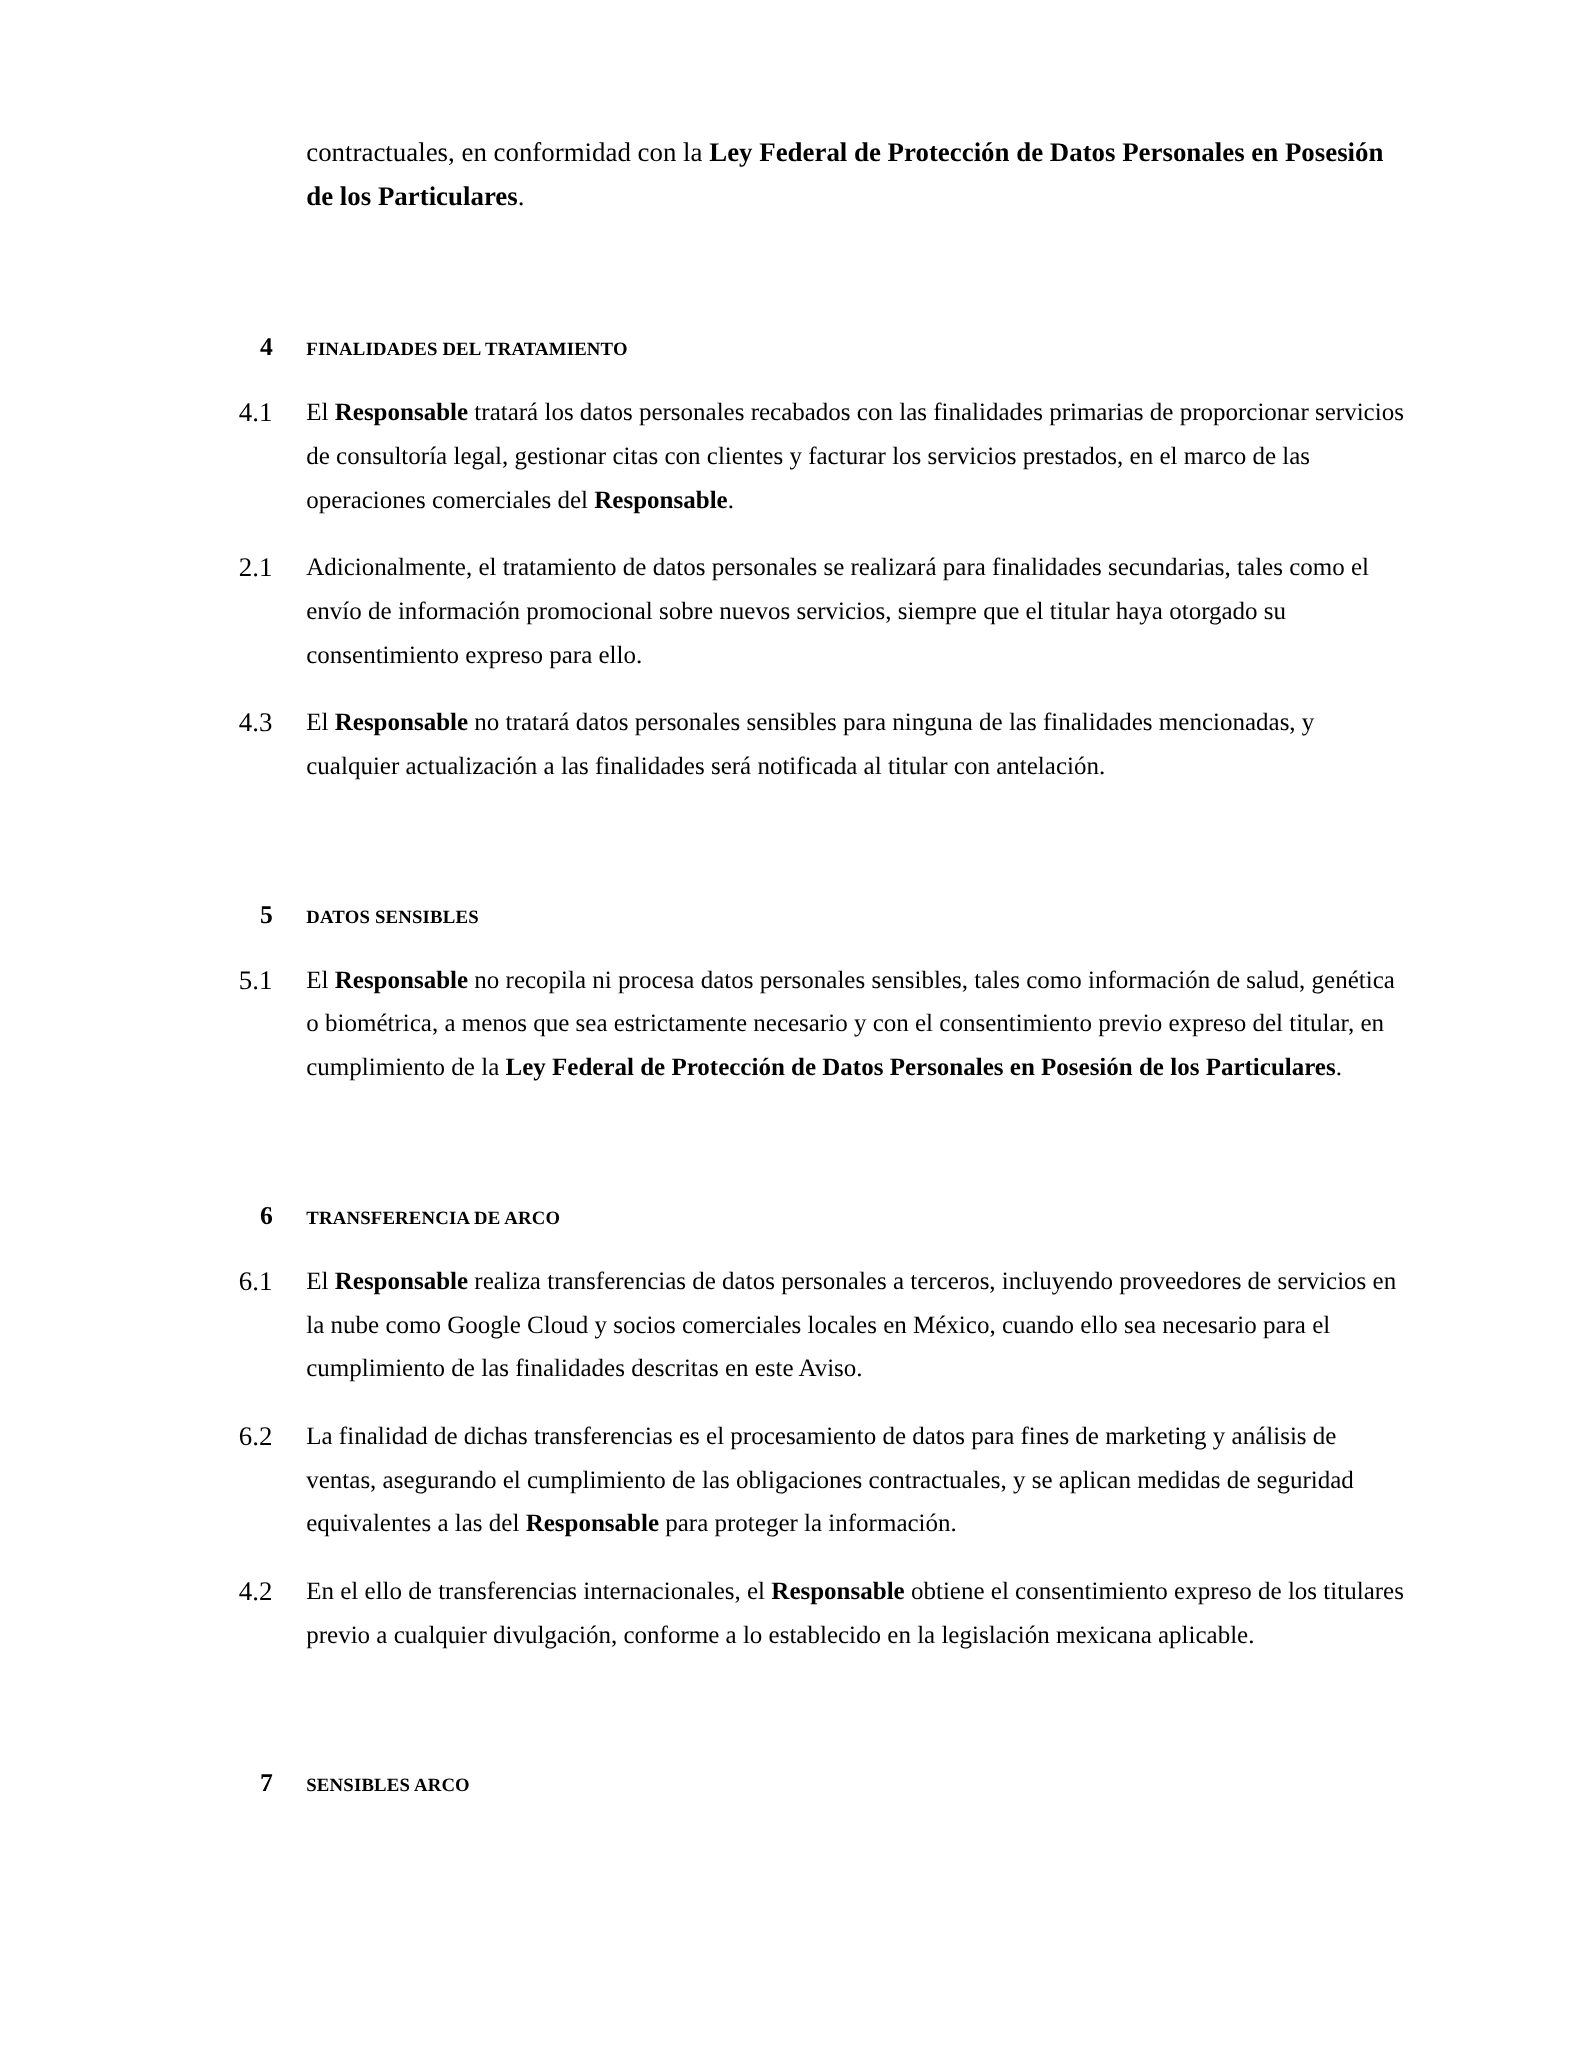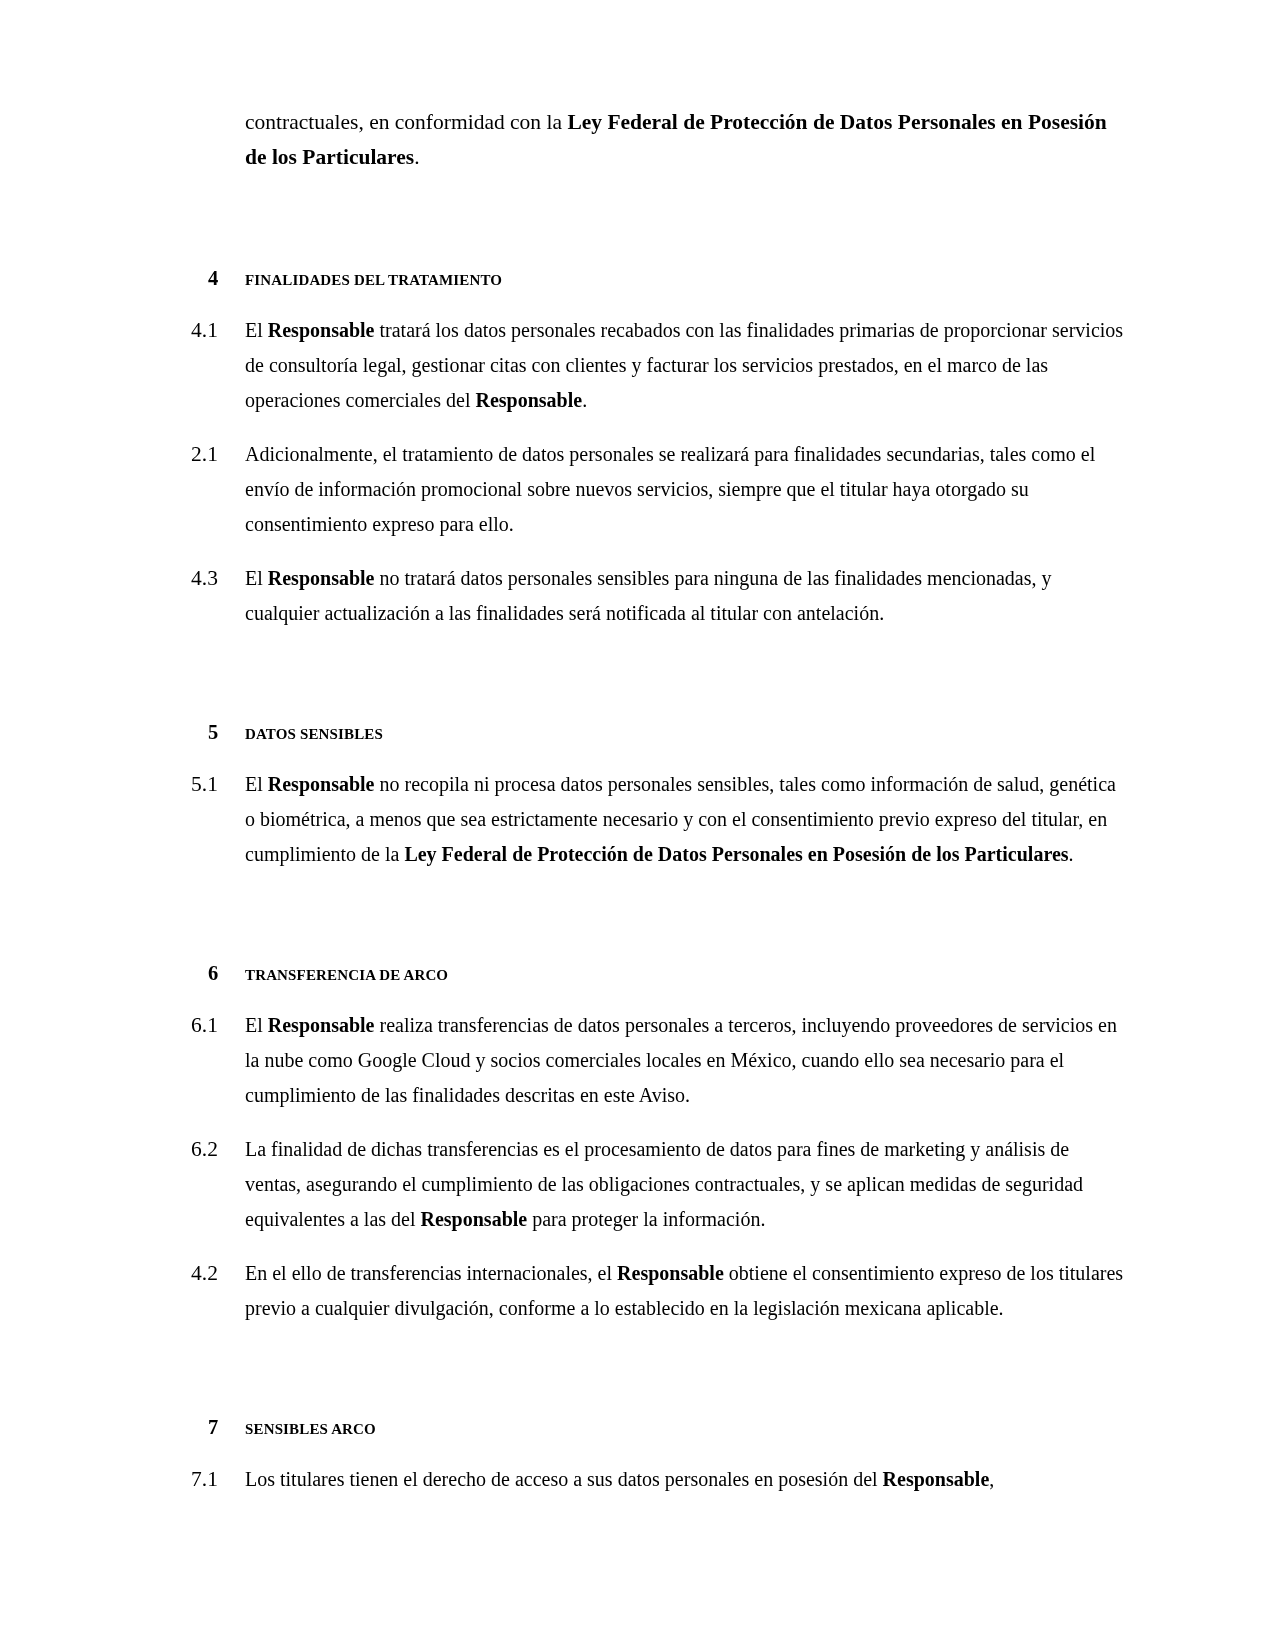--- a/index.html
+++ b/index.html
@@ -146,20 +146,16 @@
         <div class="para-row">
           <div class="para-num">4.2</div>
           <div class="para-text"><span>En el ello de transferencias internacionales, el </span><span class="b">Responsable</span><span> obtiene el consentimiento expreso de los titulares previo a cualquier divulgación, conforme a lo establecido en la legislación mexicana aplicable.</span></div>
         </div>
         <div class="gap-section"></div>
         <div class="heading-row">
           <div class="heading-num">7</div>
           <div class="heading-text">SENSIBLES ARCO</div>
         </div>
         <div class="gap-head-para"></div>
-        <div class="para-row">
-          <div class="para-num">7.1</div>
-          <div class="para-text"><span>Los titulares tienen el derecho de acceso a sus datos personales en posesión del </span><span class="b">Responsable</span><span>,</span></div>
-        </div>
       </div>
 
   </div>
 </div>
 
 </body></html>

